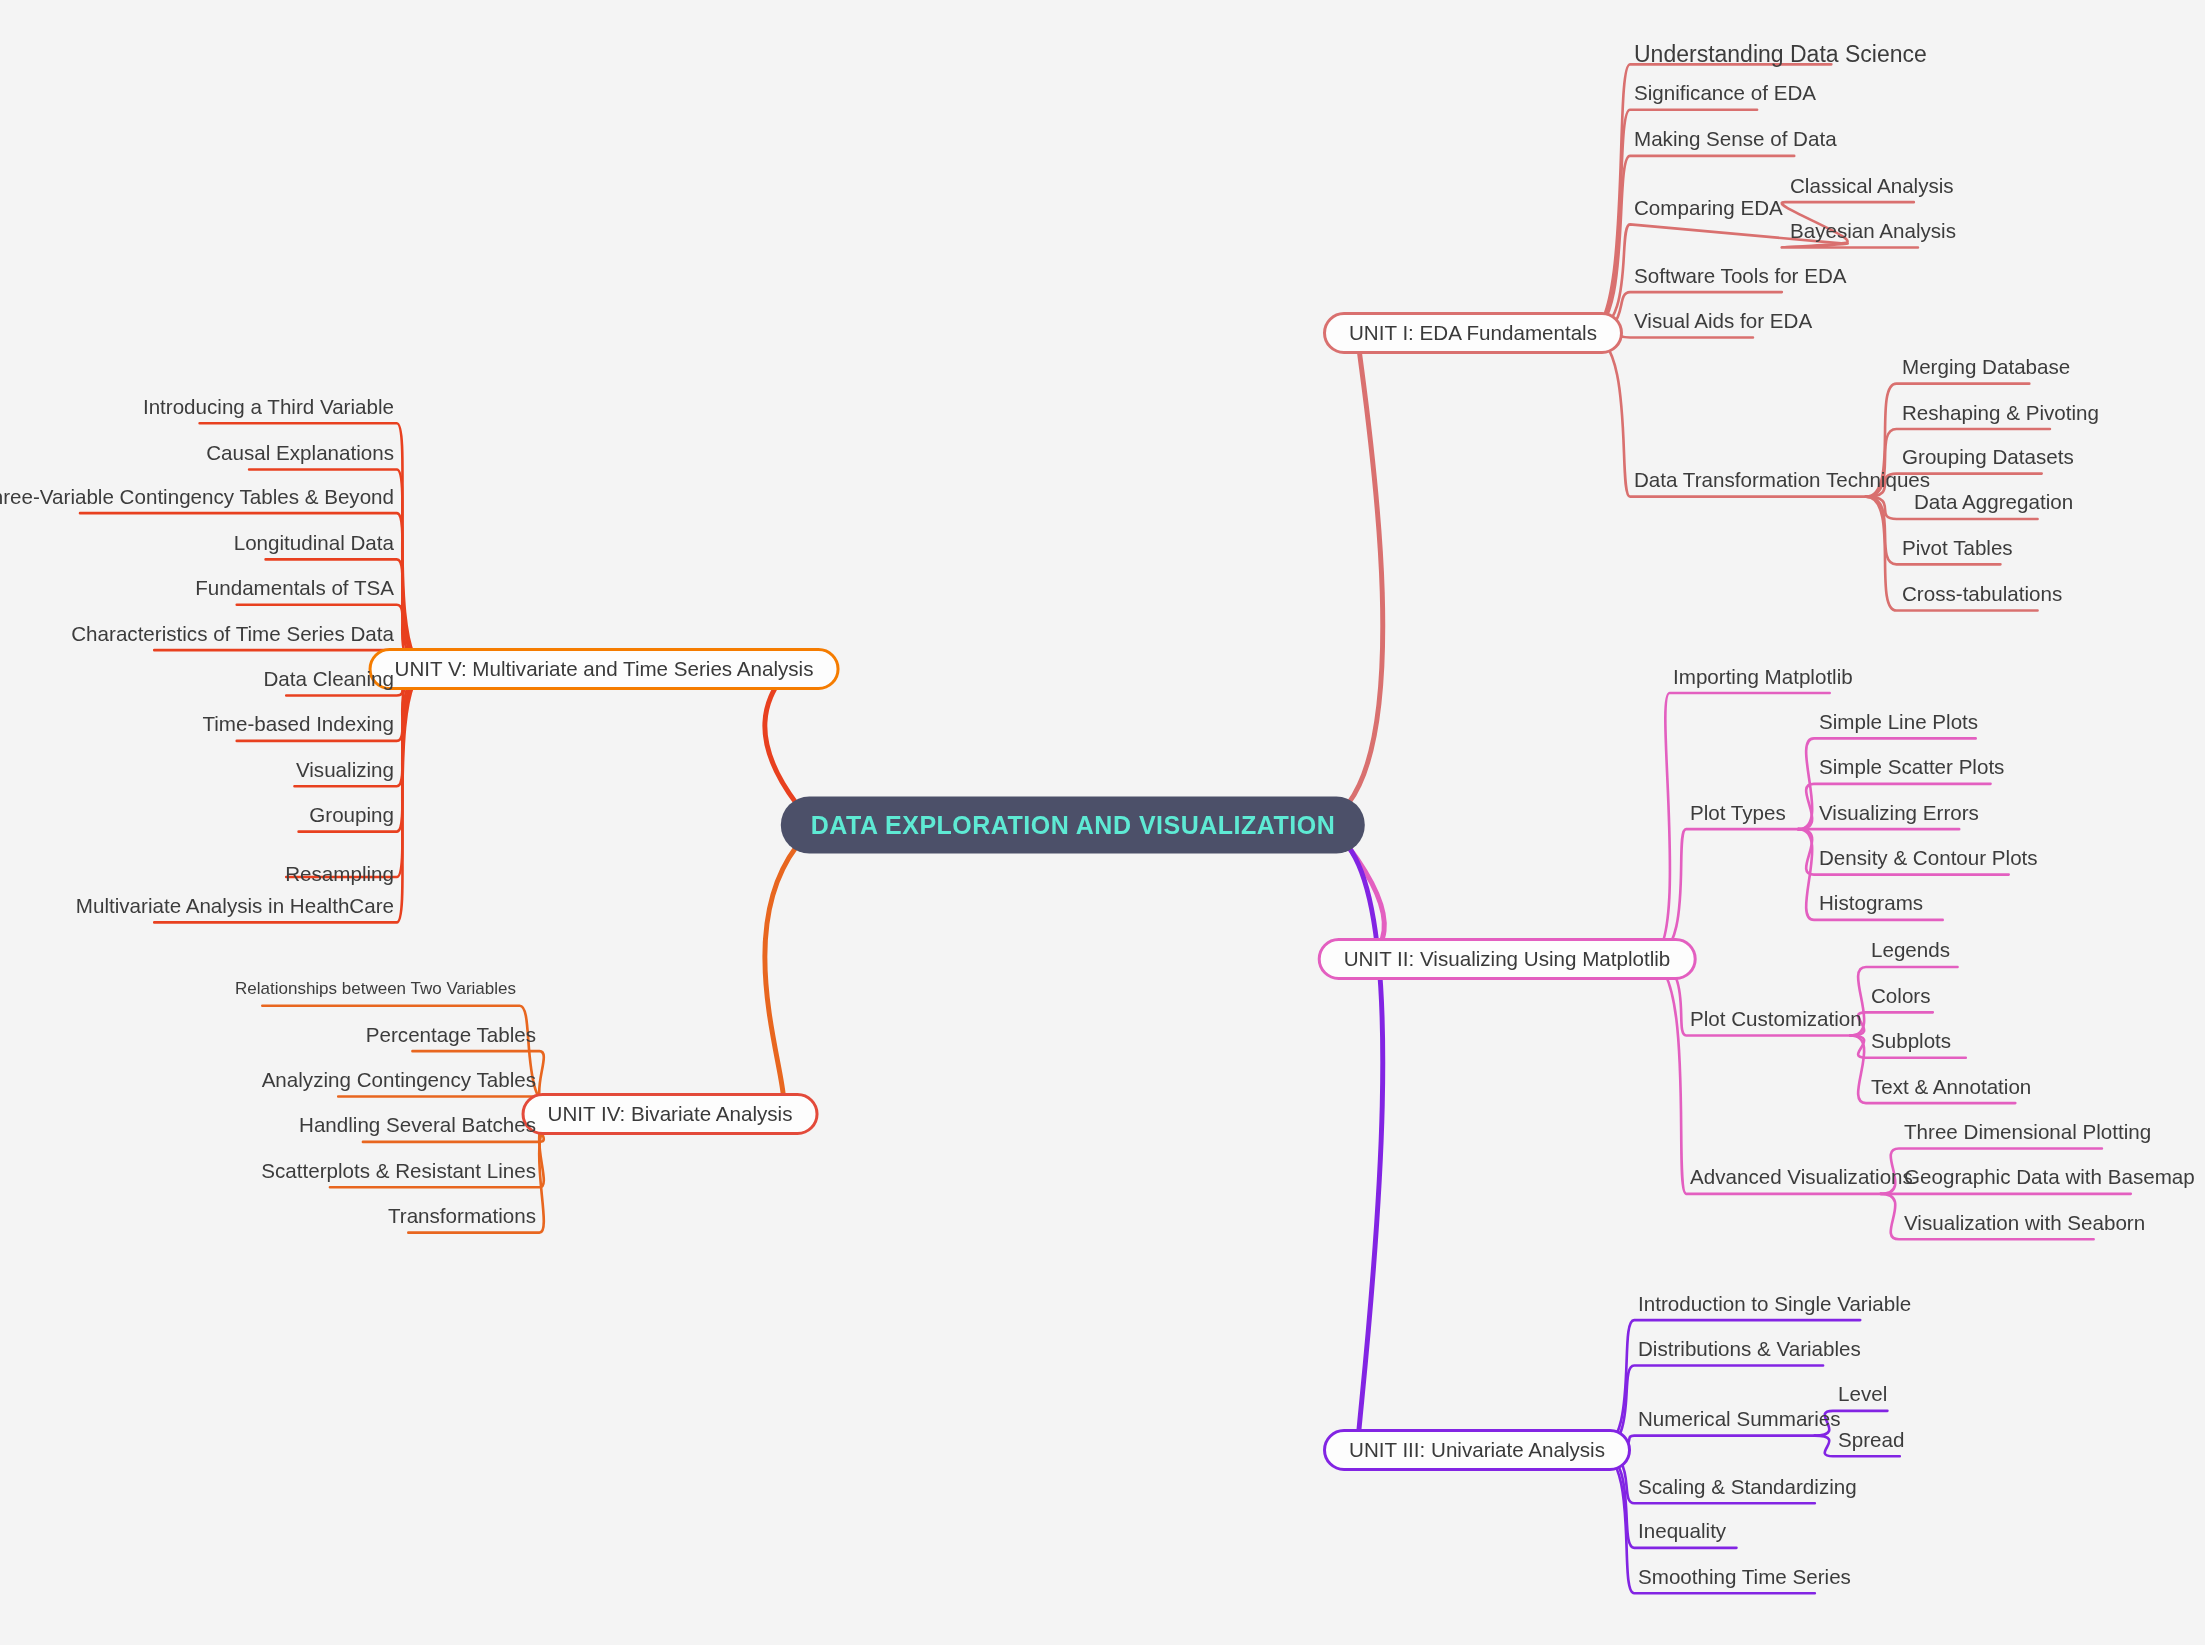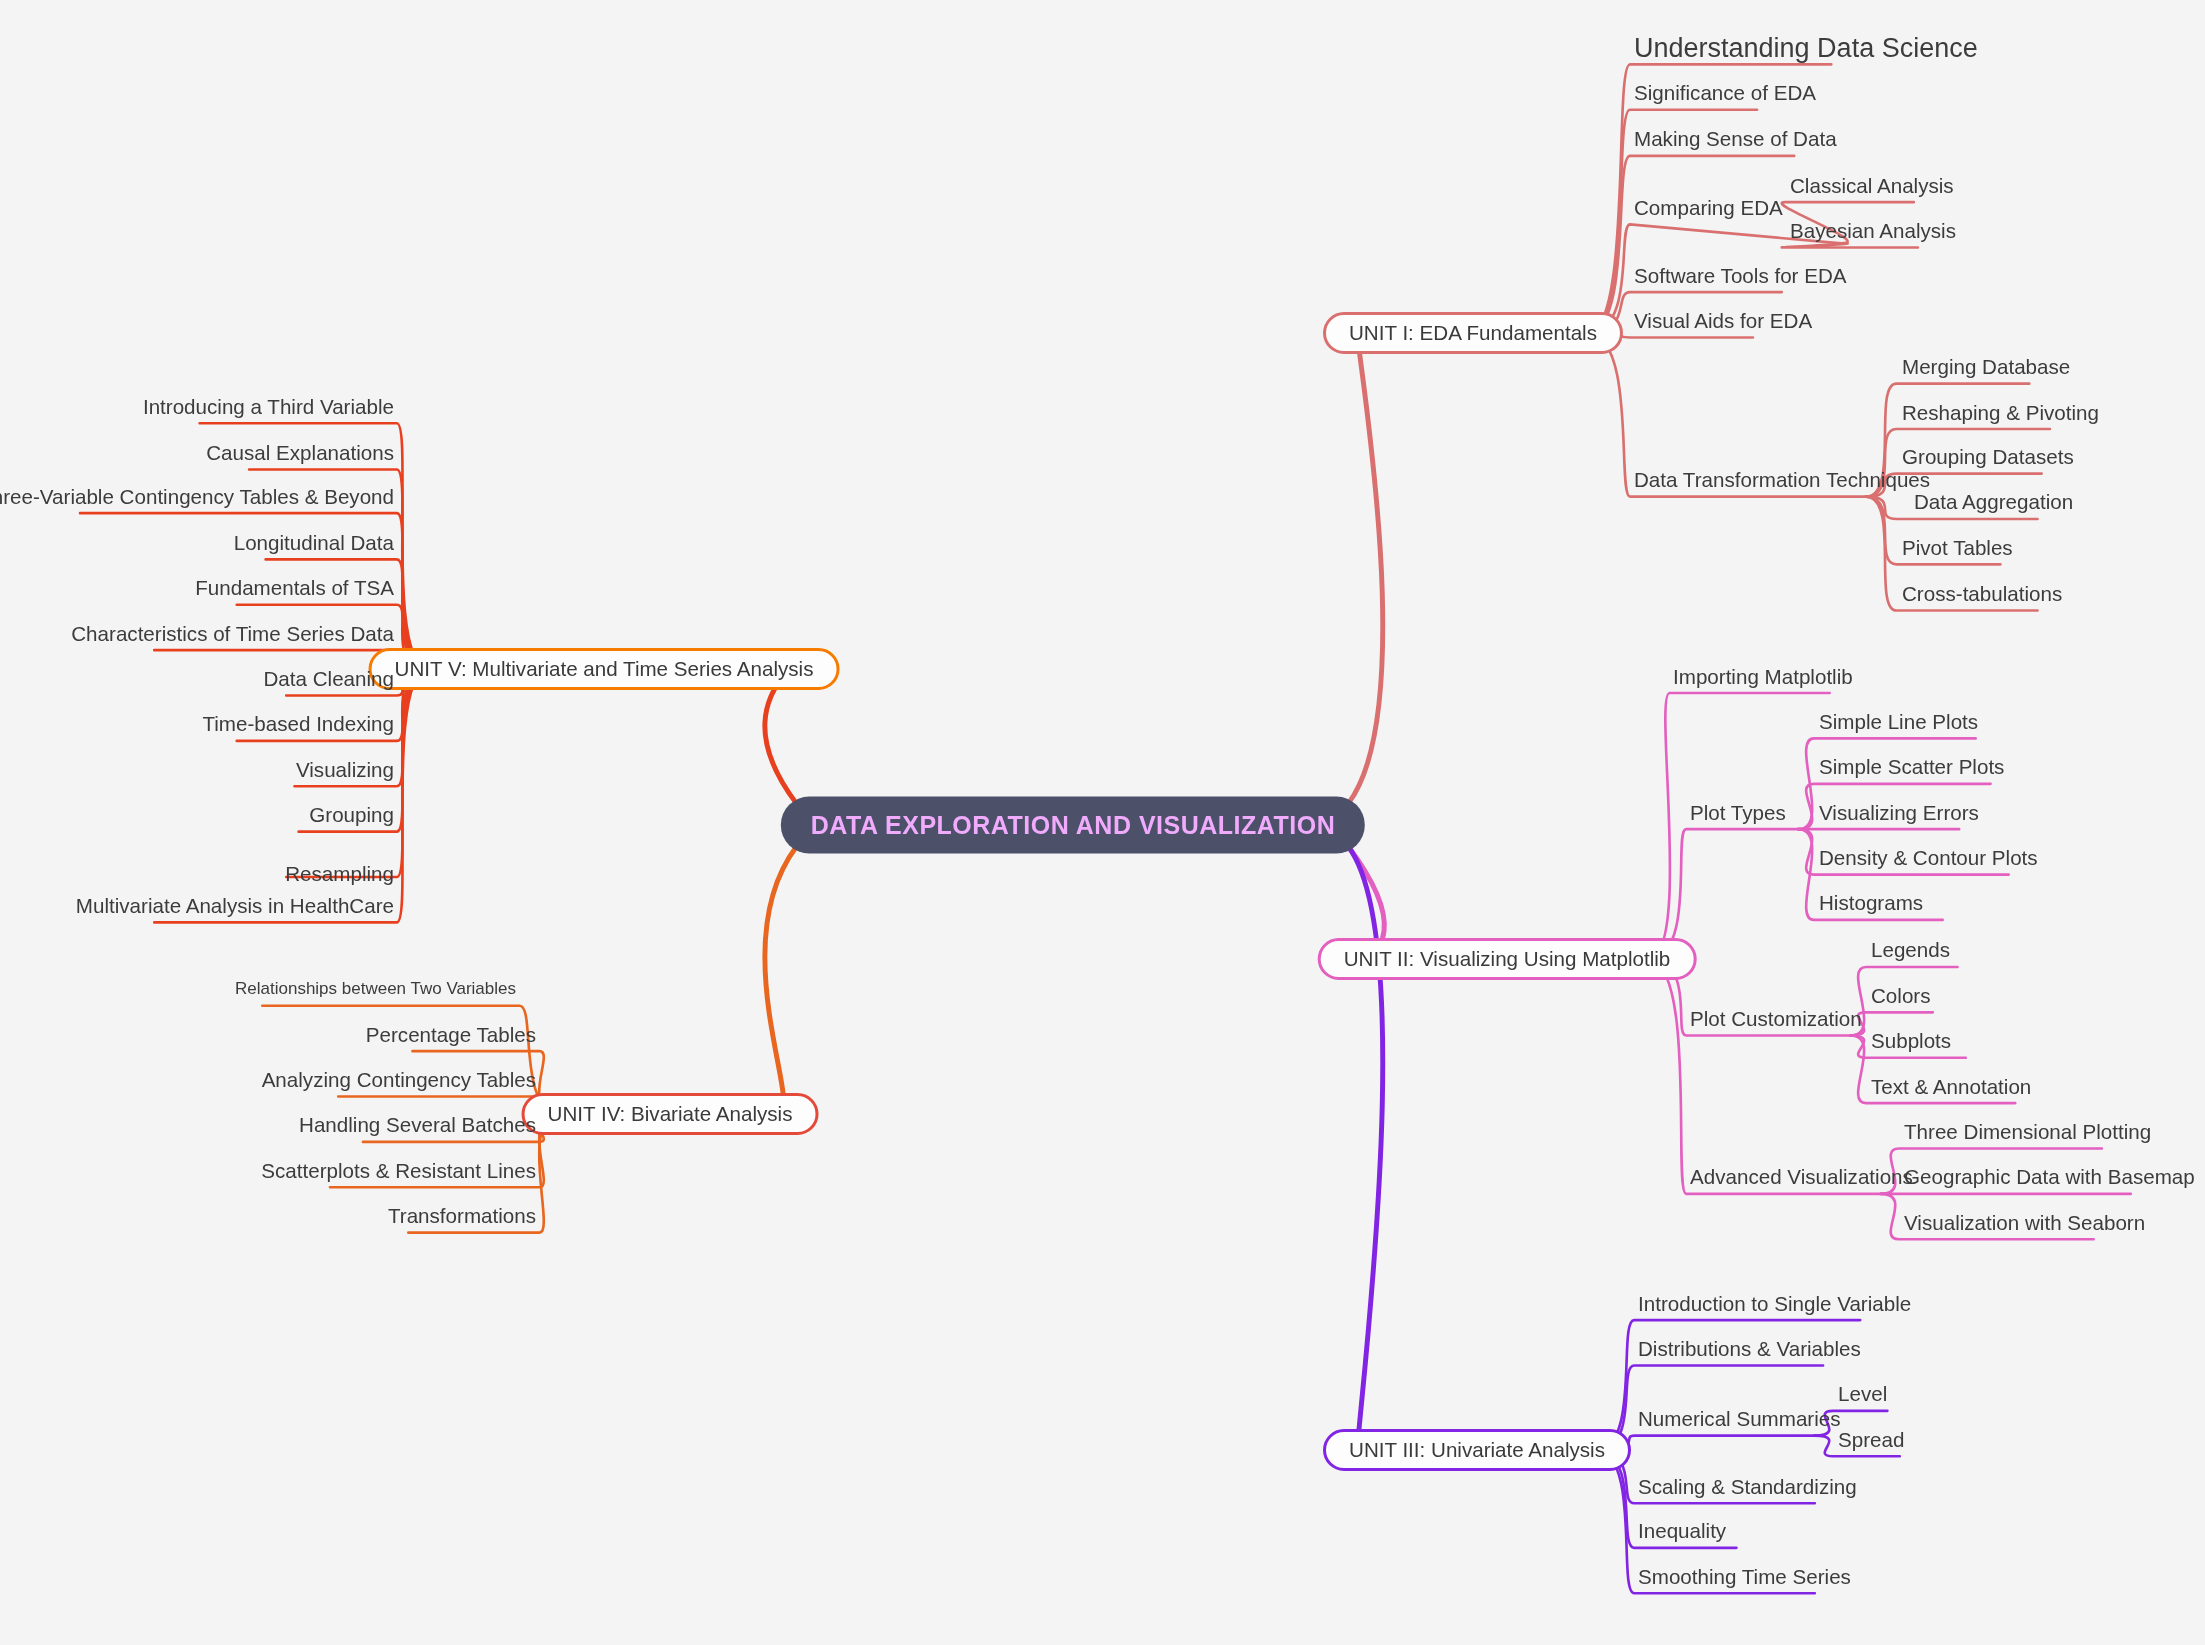--- a/index.html
+++ b/index.html
@@ -107,23 +107,23 @@
       <path d="M 520.5 811 C 465.5 811 501 733 481 733 L 287 733" class="branch-path" stroke="#e8401f" stroke-width="3.2"></path>
       <path d="M 520.5 811 C 465.5 811 501 788 481 788 L 187 788" class="branch-path" stroke="#e8401f" stroke-width="3.2"></path>
       <path d="M 520.5 811 C 465.5 811 501 843 481 843 L 347 843" class="branch-path" stroke="#e8401f" stroke-width="3.2"></path>
       <path d="M 520.5 811 C 465.5 811 501 898 481 898 L 287 898" class="branch-path" stroke="#e8401f" stroke-width="3.2"></path>
       <path d="M 520.5 811 C 465.5 811 501 953 481 953 L 357 953" class="branch-path" stroke="#e8401f" stroke-width="3.2"></path>
       <path d="M 520.5 811 C 465.5 811 501 1008 481 1008 L 362 1008" class="branch-path" stroke="#e8401f" stroke-width="3.2"></path>
       <path d="M 520.5 811 C 465.5 811 501 1063 481 1063 L 347 1063" class="branch-path" stroke="#e8401f" stroke-width="3.2"></path>
       <path d="M 520.5 811 C 465.5 811 501 1118 481 1118 L 187 1118" class="branch-path" stroke="#e8401f" stroke-width="3.2"></path>
     </svg>
   <div id="nodes">
-      <div class="node root-node" style="left: 1073px; top: 825px; background: rgb(76, 80, 105); color: #f0abfc;">DATA EXPLORATION AND VISUALIZATION</div>
+      <div class="node root-node" style="left: 1073px; top: 825px; background: rgb(76, 80, 105); color: #5eead4;">DATA EXPLORATION AND VISUALIZATION</div>
       <div class="node unit-node" style="left: 1473px; top: 333px; border-color: rgb(217, 112, 111);">UNIT I: EDA Fundamentals</div>
-      <div class="topic right" style="left: 1634px; top: 48px; font-size: 27px;">Understanding Data Science</div>
+      <div class="topic right" style="left: 1634px; top: 54px; font-size: 23px;">Understanding Data Science</div>
       <div class="topic right" style="left: 1634px; top: 93px; font-size: 20.6px;">Significance of EDA</div>
       <div class="topic right" style="left: 1634px; top: 139px; font-size: 20.6px;">Making Sense of Data</div>
       <div class="topic right" style="left: 1634px; top: 208px; font-size: 20.6px;">Comparing EDA</div>
       <div class="topic right" style="left: 1790px; top: 186px; font-size: 20.6px;">Classical Analysis</div>
       <div class="topic right" style="left: 1790px; top: 231px; font-size: 20.6px;">Bayesian Analysis</div>
       <div class="topic right" style="left: 1634px; top: 276px; font-size: 20.6px;">Software Tools for EDA</div>
       <div class="topic right" style="left: 1634px; top: 321px; font-size: 20.6px;">Visual Aids for EDA</div>
       <div class="topic right" style="left: 1634px; top: 480px; font-size: 20.6px;">Data Transformation Techniques</div>
       <div class="topic right" style="left: 1902px; top: 367px; font-size: 20.6px;">Merging Database</div>
       <div class="topic right" style="left: 1902px; top: 413px; font-size: 20.6px;">Reshaping &amp; Pivoting</div>

